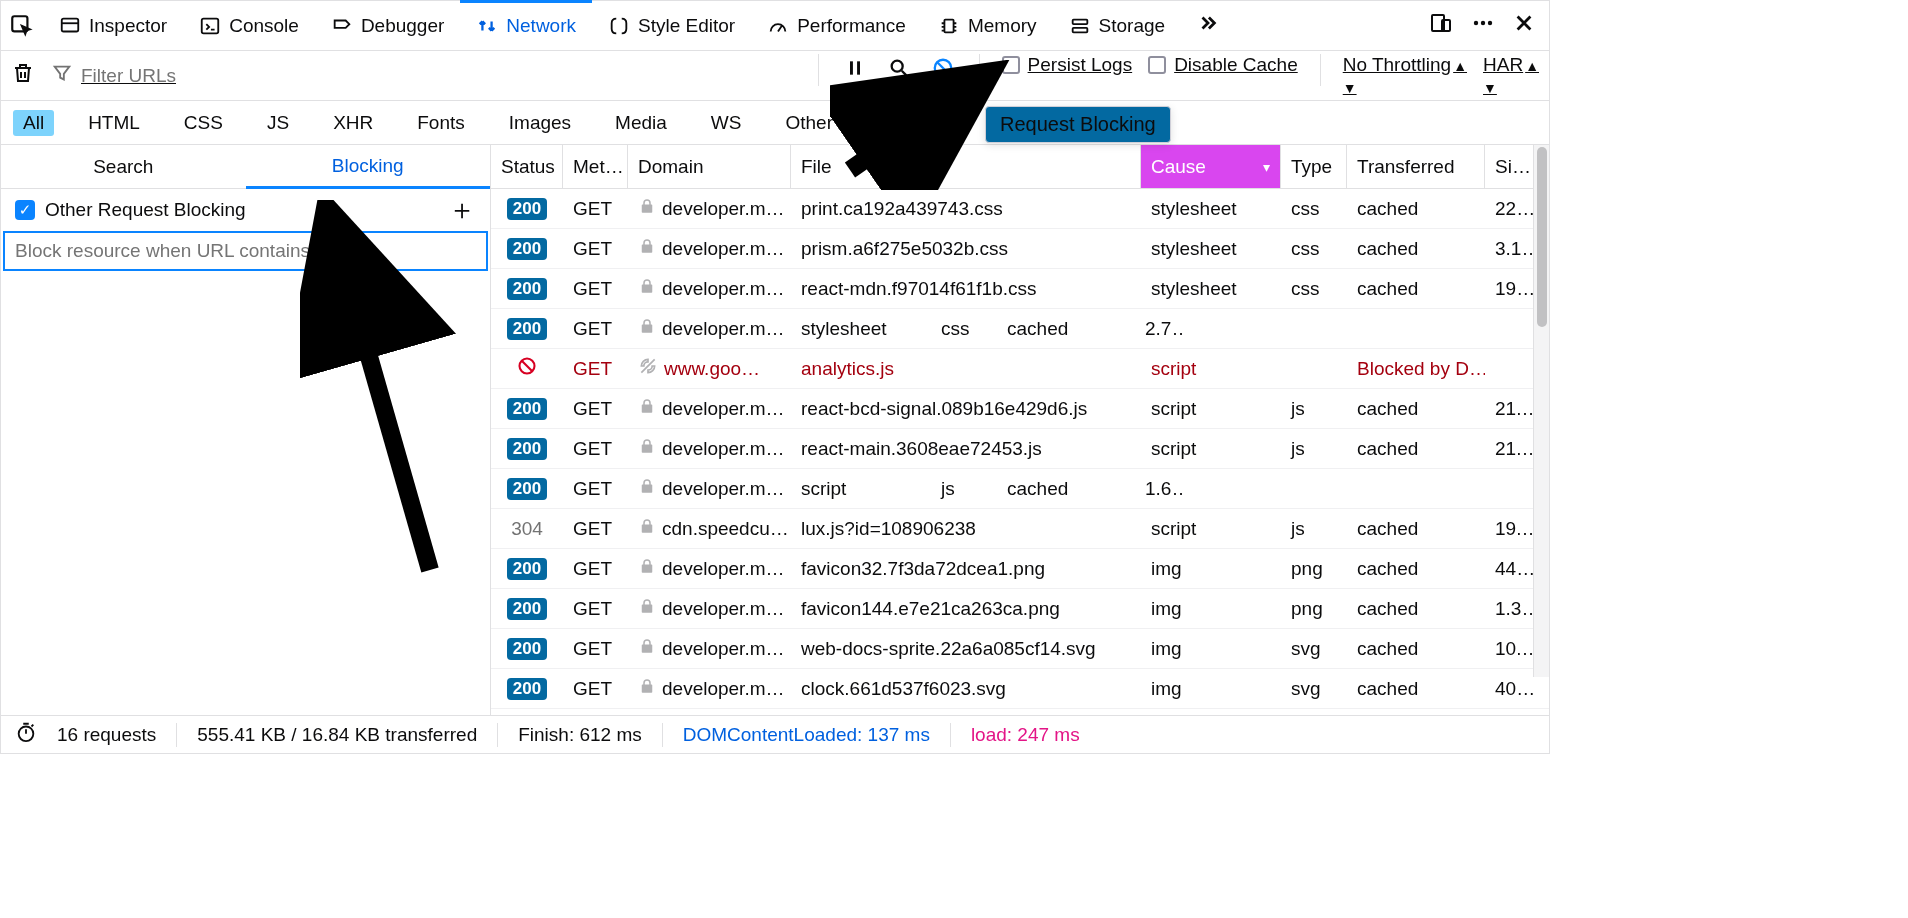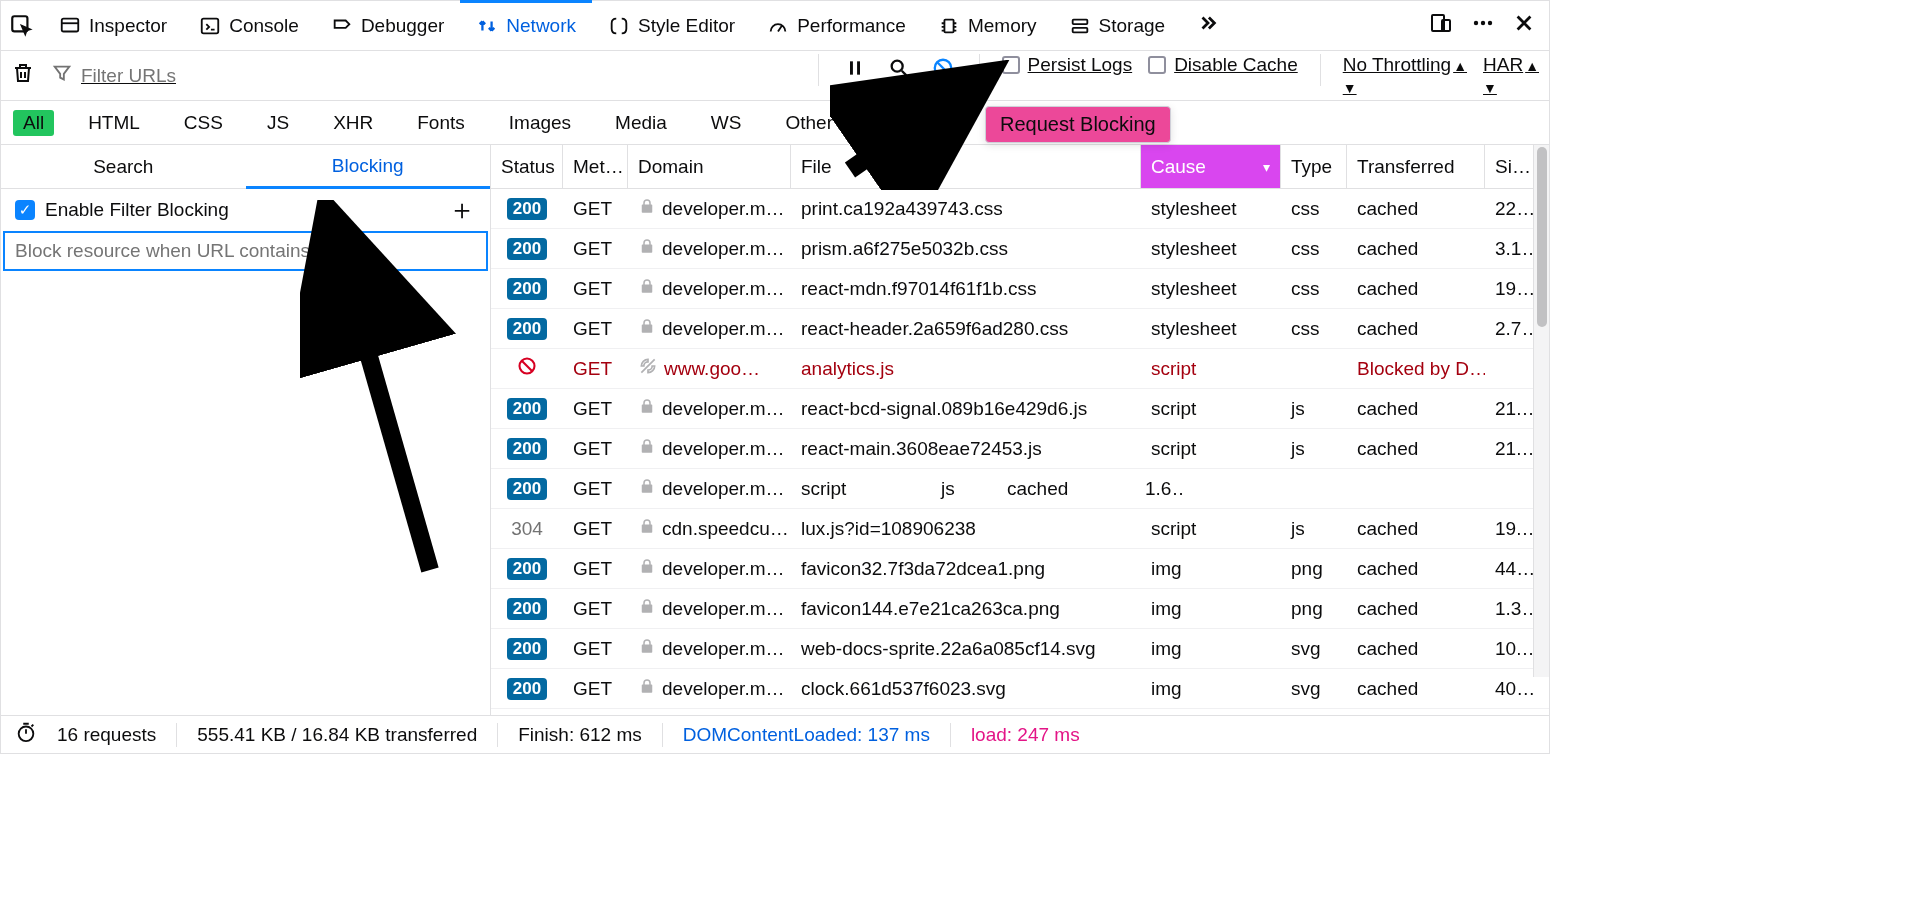--- a/index.html
+++ b/index.html
@@ -20,21 +20,21 @@
   .filter-input { border:none; font-size:19px; outline:none; width:260px; }
   .toolbar-right { display:flex; align-items:flex-start; gap:16px; }
   .tool-icon { display:inline-flex; align-items:center; justify-content:center; width:28px; height:28px; }
   .divider-v { width:1px; height:32px; background:#e0e0e2; margin:0 6px; }
   .checkbox-wrap { display:flex; align-items:center; gap:8px; }
   .checkbox { width:18px; height:18px; border:2px solid #8f8f9d; border-radius:3px; }
   .select-caret { font-size:14px; line-height:1; color:#0c0c0d; margin-left:2px; }
   
   .filters { display:flex; align-items:center; height:44px; border-bottom:1px solid #e0e0e2; padding:0 12px; gap:24px; }
   .filter-pill { padding:2px 10px; border-radius:3px; cursor:pointer; }
-  .filter-pill.active { background:#22c55e; }
+  .filter-pill.active { background:#7dd3fc; }
   
   .main { flex:1; display:flex; min-height:0; }
   .sidebar { width:490px; display:flex; flex-direction:column; border-right:1px solid #e0e0e2; }
   .sidebar-tabs { display:flex; height:44px; }
   .sidebar-tab { flex:1; display:flex; align-items:center; justify-content:center; cursor:pointer; border-bottom:1px solid #e0e0e2; }
   .sidebar-tab.active { color:#0060df; border-bottom:3px solid #0a84ff; }
   .enable-row { display:flex; align-items:center; justify-content:space-between; height:42px; padding:0 14px; }
   .enable-left { display:flex; align-items:center; gap:10px; }
   .cbx { width:20px; height:20px; border-radius:4px; background:#0a84ff; display:flex; align-items:center; justify-content:center; color:#fff; font-size:15px; }
   .block-input { height:40px; border:2px solid #0a84ff; margin:0 2px; }
@@ -64,21 +64,21 @@
   .row.blocked .cell { color:#a4000f; }
   .lock-icon { color:#b1b1b3; }
   .tracker-icon { color:#b1b1b3; }
   
   .summary { height:38px; border-top:1px solid #e0e0e2; display:flex; align-items:center; padding:0 14px; gap:20px; }
   .summary .sep { width:1px; height:24px; background:#e0e0e2; }
   .summary .dcl { color:#0060df; }
   .summary .load { color:#e31587; }
   .summary-spacer { flex:1; }
   
-  .tooltip { position:absolute; left:985px; top:106px; background:#ec4899; border:1px solid #cfcfd8; border-radius:4px; padding:6px 14px; font-size:20px; box-shadow:0 2px 8px rgba(0,0,0,.12); }
+  .tooltip { position:absolute; left:985px; top:106px; background:#0369a1; border:1px solid #cfcfd8; border-radius:4px; padding:6px 14px; font-size:20px; box-shadow:0 2px 8px rgba(0,0,0,.12); }
   
   .arrow { position:absolute; pointer-events:none; }
   
   .scrollbar-track { position:absolute; right:0; top:0; bottom:38px; width:16px; background:#f4f4f5; border-left:1px solid #e0e0e2; }
   .scrollbar-thumb { position:absolute; left:3px; top:2px; width:10px; height:180px; background:#c1c1c3; border-radius:5px; }
 </style>
 </head>
 <body>
 
 <div class="devtools">
@@ -242,21 +242,21 @@
 
   <div class="main">
     <div class="sidebar">
       <div class="sidebar-tabs">
         <div class="sidebar-tab">Search</div>
         <div class="sidebar-tab active">Blocking</div>
       </div>
       <div class="enable-row">
         <div class="enable-left">
           <span class="cbx">✓</span>
-          <span>Enable Filter Blocking</span>
+          <span>Other Request Blocking</span>
         </div>
         <span class="plus">＋</span>
       </div>
       <div class="block-input">
         <input placeholder="Block resource when URL contains" style="">
       </div>
     </div>
 
     <div class="table-area" style="position:relative;">
       <div class="thead">
@@ -325,21 +325,20 @@
             <div class="cell col-status" style="justify-content:center;">
               <span class="status-badge">200</span>
             </div>
             <div class="cell col-method">GET</div>
             <div class="cell col-domain">
               <span class="lock-icon"><svg width="18" height="18" viewBox="0 0 24 24" fill="#b1b1b3">
                   <path d="M7 10V8a5 5 0 0110 0v2h1a1 1 0 011 1v9a1 1 0 01-1 1H6a1 1 0 01-1-1v-9a1 1 0 011-1h1zm2 0h6V8a3 3 0 00-6 0v2z"></path>
                 </svg></span>
               <span>developer.m…</span>
             </div>
-            <div class="cell col-file">react-header.2a659f6ad280.css</div>
             <div class="cell col-cause">stylesheet</div>
             <div class="cell col-type">css</div>
             <div class="cell col-trans">cached</div>
             <div class="cell col-size">2.7…</div>
           </div>
           <div class="row blocked">
             <div class="cell col-status" style="justify-content:center;">
               <span class="blocked-icon"><svg width="20" height="20" viewBox="0 0 24 24" fill="none" stroke="#d70022" stroke-width="2.5">
                   <circle cx="12" cy="12" r="9"></circle>
                   <path d="M6 6l12 12"></path>

